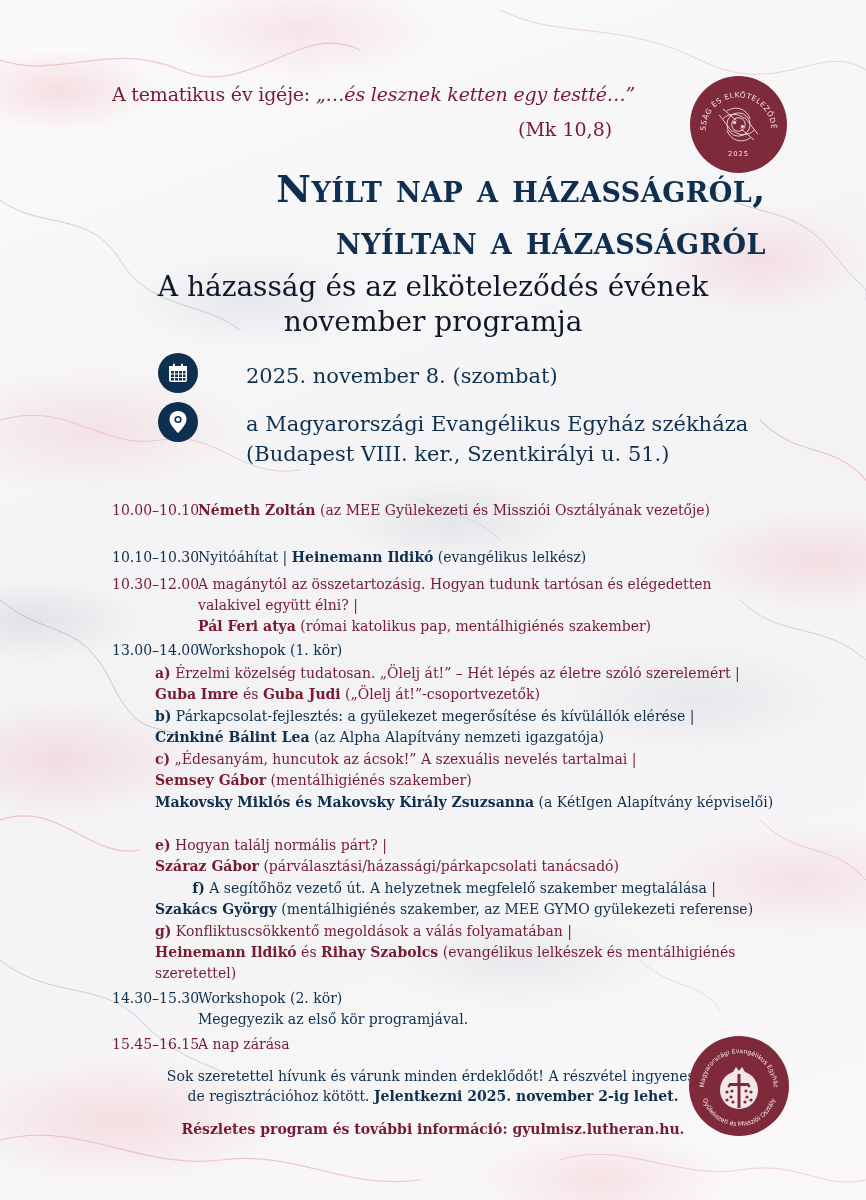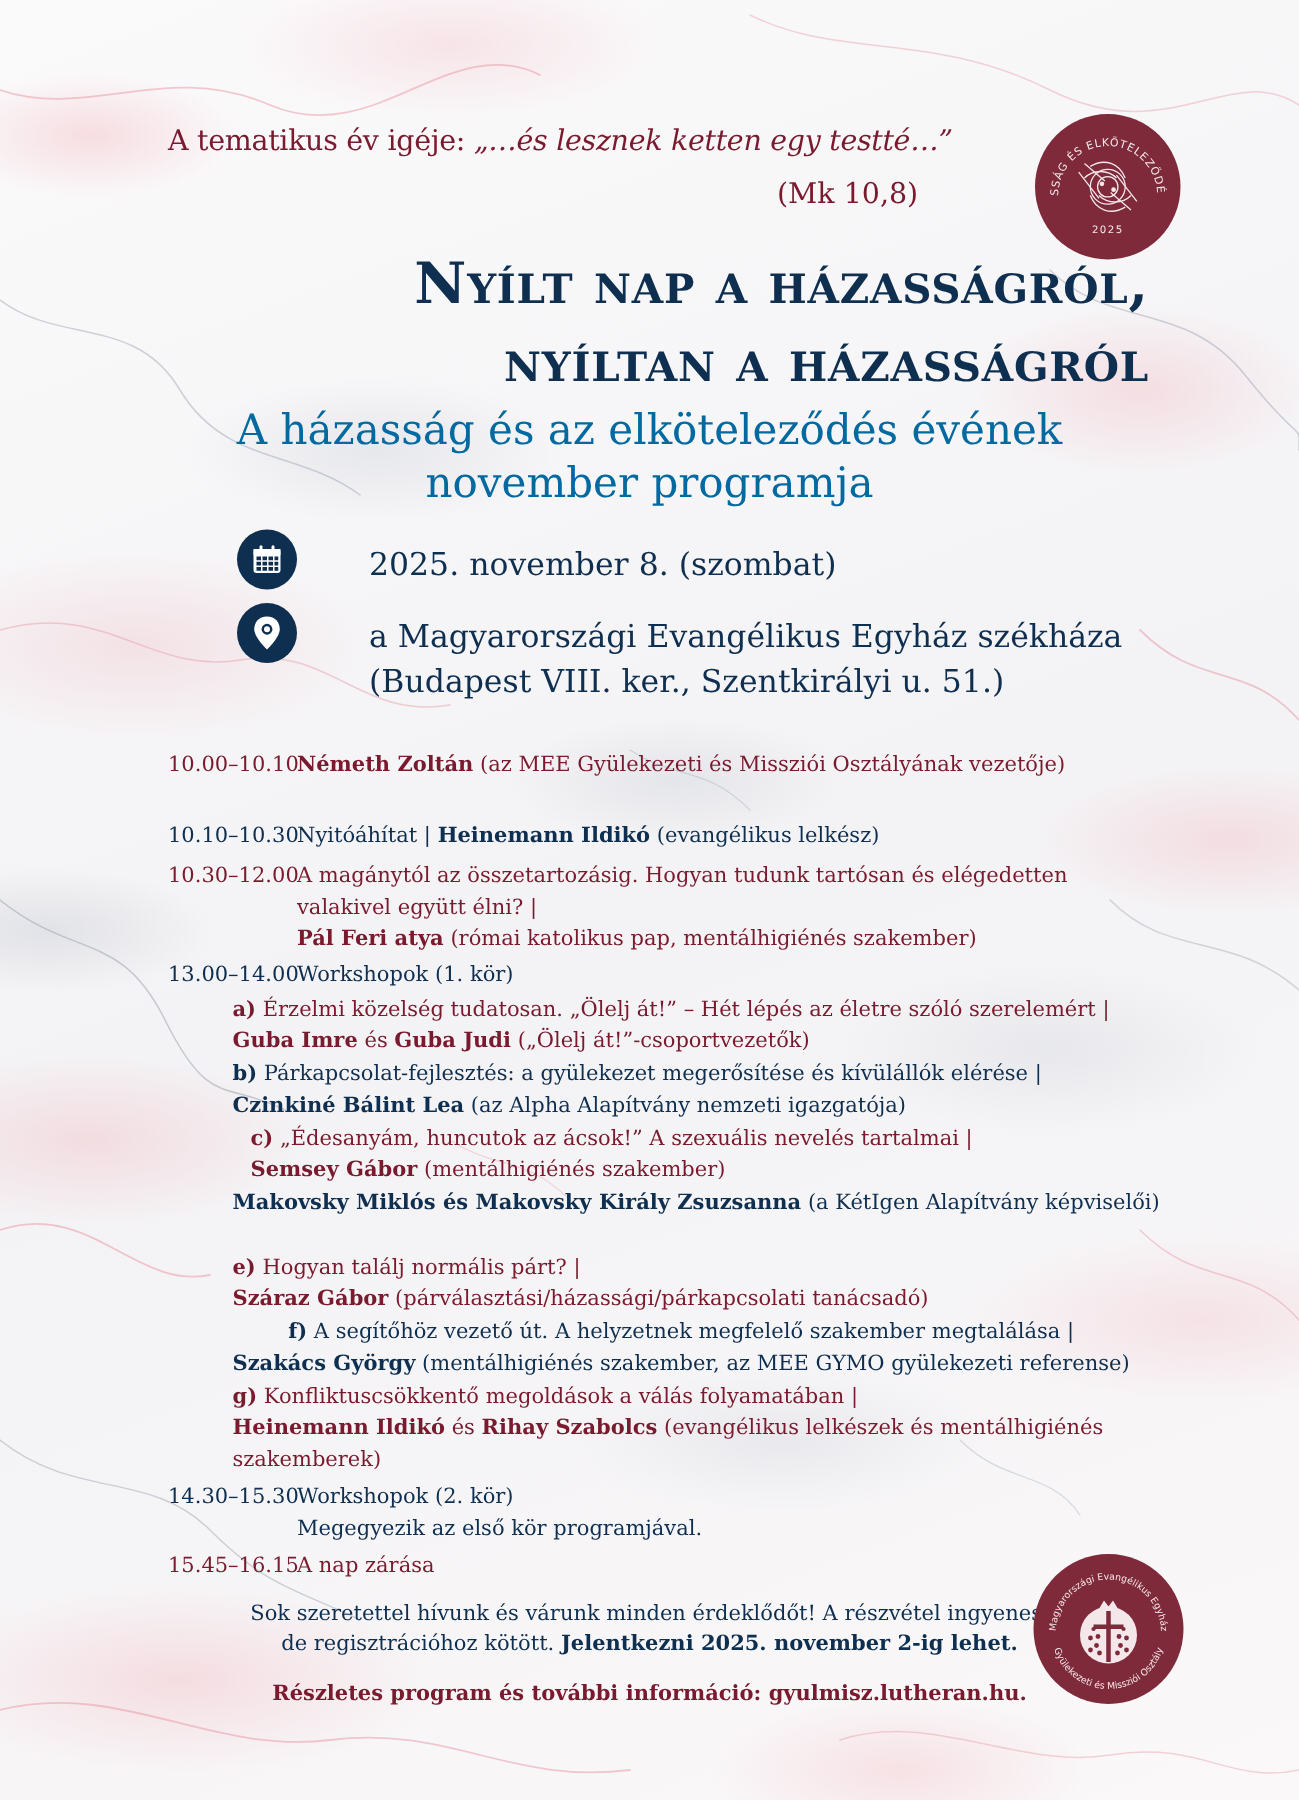--- a/index.html
+++ b/index.html
@@ -56,21 +56,21 @@
 
   .title {
     position: absolute; left: 100px; width: 666px; text-align: right;
     color: #0e2f50; font-weight: bold; font-variant: small-caps;
     font-size: 38px; line-height: 1.1; letter-spacing: 0.5px;
   }
   .title-1 { top: 168px; }
   .title-2 { top: 220px; }
   .subtitle {
     position: absolute; left: 100px; width: 666px; text-align: center;
-    color: #0369a1; font-size: 28px; line-height: 34px;
+    color: #0f172a; font-size: 28px; line-height: 34px;
   }
   .subtitle-1 { top: 270px; }
   .subtitle-2 { top: 305px; }
 
   .icon-circle {
     position: absolute; left: 158px; width: 40px; height: 40px;
     border-radius: 50%; background: #0e2f50;
     display: flex; align-items: center; justify-content: center;
   }
   .icon-cal { top: 353px; }
@@ -230,21 +230,21 @@
   <div class="ws maroon" style="top:663px;">
     <div><b>a)</b><span> Érzelmi közelség tudatosan. „Ölelj át!” – Hét lépés az életre szóló szerelemért |</span></div>
     <div><b>Guba Imre</b><span> és </span><b>Guba Judi</b><span> („Ölelj át!”-csoportvezetők)</span></div>
   </div>
 
   <div class="ws navy" style="top:706px;">
     <div><b>b)</b><span> Párkapcsolat-fejlesztés: a gyülekezet megerősítése és kívülállók elérése |</span></div>
     <div><b>Czinkiné Bálint Lea</b><span> (az Alpha Alapítvány nemzeti igazgatója)</span></div>
   </div>
 
-  <div class="ws maroon" style="top:749px;margin-left:12px;">
+  <div class="ws maroon" style="top:749px;">
     <div><b>c)</b><span> „Édesanyám, huncutok az ácsok!” A szexuális nevelés tartalmai |</span></div>
     <div><b>Semsey Gábor</b><span> (mentálhigiénés szakember)</span></div>
   </div>
 
   <div class="ws navy" style="top:792px;">
     <div><b>Makovsky Miklós és Makovsky Király Zsuzsanna</b><span> (a KétIgen Alapítvány képviselői)</span></div>
   </div>
 
   <div class="ws maroon" style="top:835px;">
     <div><b>e)</b><span> Hogyan találj normális párt? |</span></div>
@@ -252,21 +252,21 @@
   </div>
 
   <div class="ws navy" style="top:878px;text-align:center;">
     <div><b>f)</b><span> A segítőhöz vezető út. A helyzetnek megfelelő szakember megtalálása |</span></div>
     <div><b>Szakács György</b><span> (mentálhigiénés szakember, az MEE GYMO gyülekezeti referense)</span></div>
   </div>
 
   <div class="ws maroon" style="top:921px;">
     <div><b>g)</b><span> Konfliktuscsökkentő megoldások a válás folyamatában |</span></div>
     <div><b>Heinemann Ildikó</b><span> és </span><b>Rihay Szabolcs</b><span> (evangélikus lelkészek és mentálhigiénés</span></div>
-    <div>szakemberek)</div>
+    <div>szeretettel)</div>
   </div>
 
   <div class="sched navy" style="top:988px;">
     <span class="time">14.30–15.30</span>
     <div class="body">
       <div>Workshopok (2. kör)</div>
       <div>Megegyezik az első kör programjával.</div>
     </div>
   </div>
 

